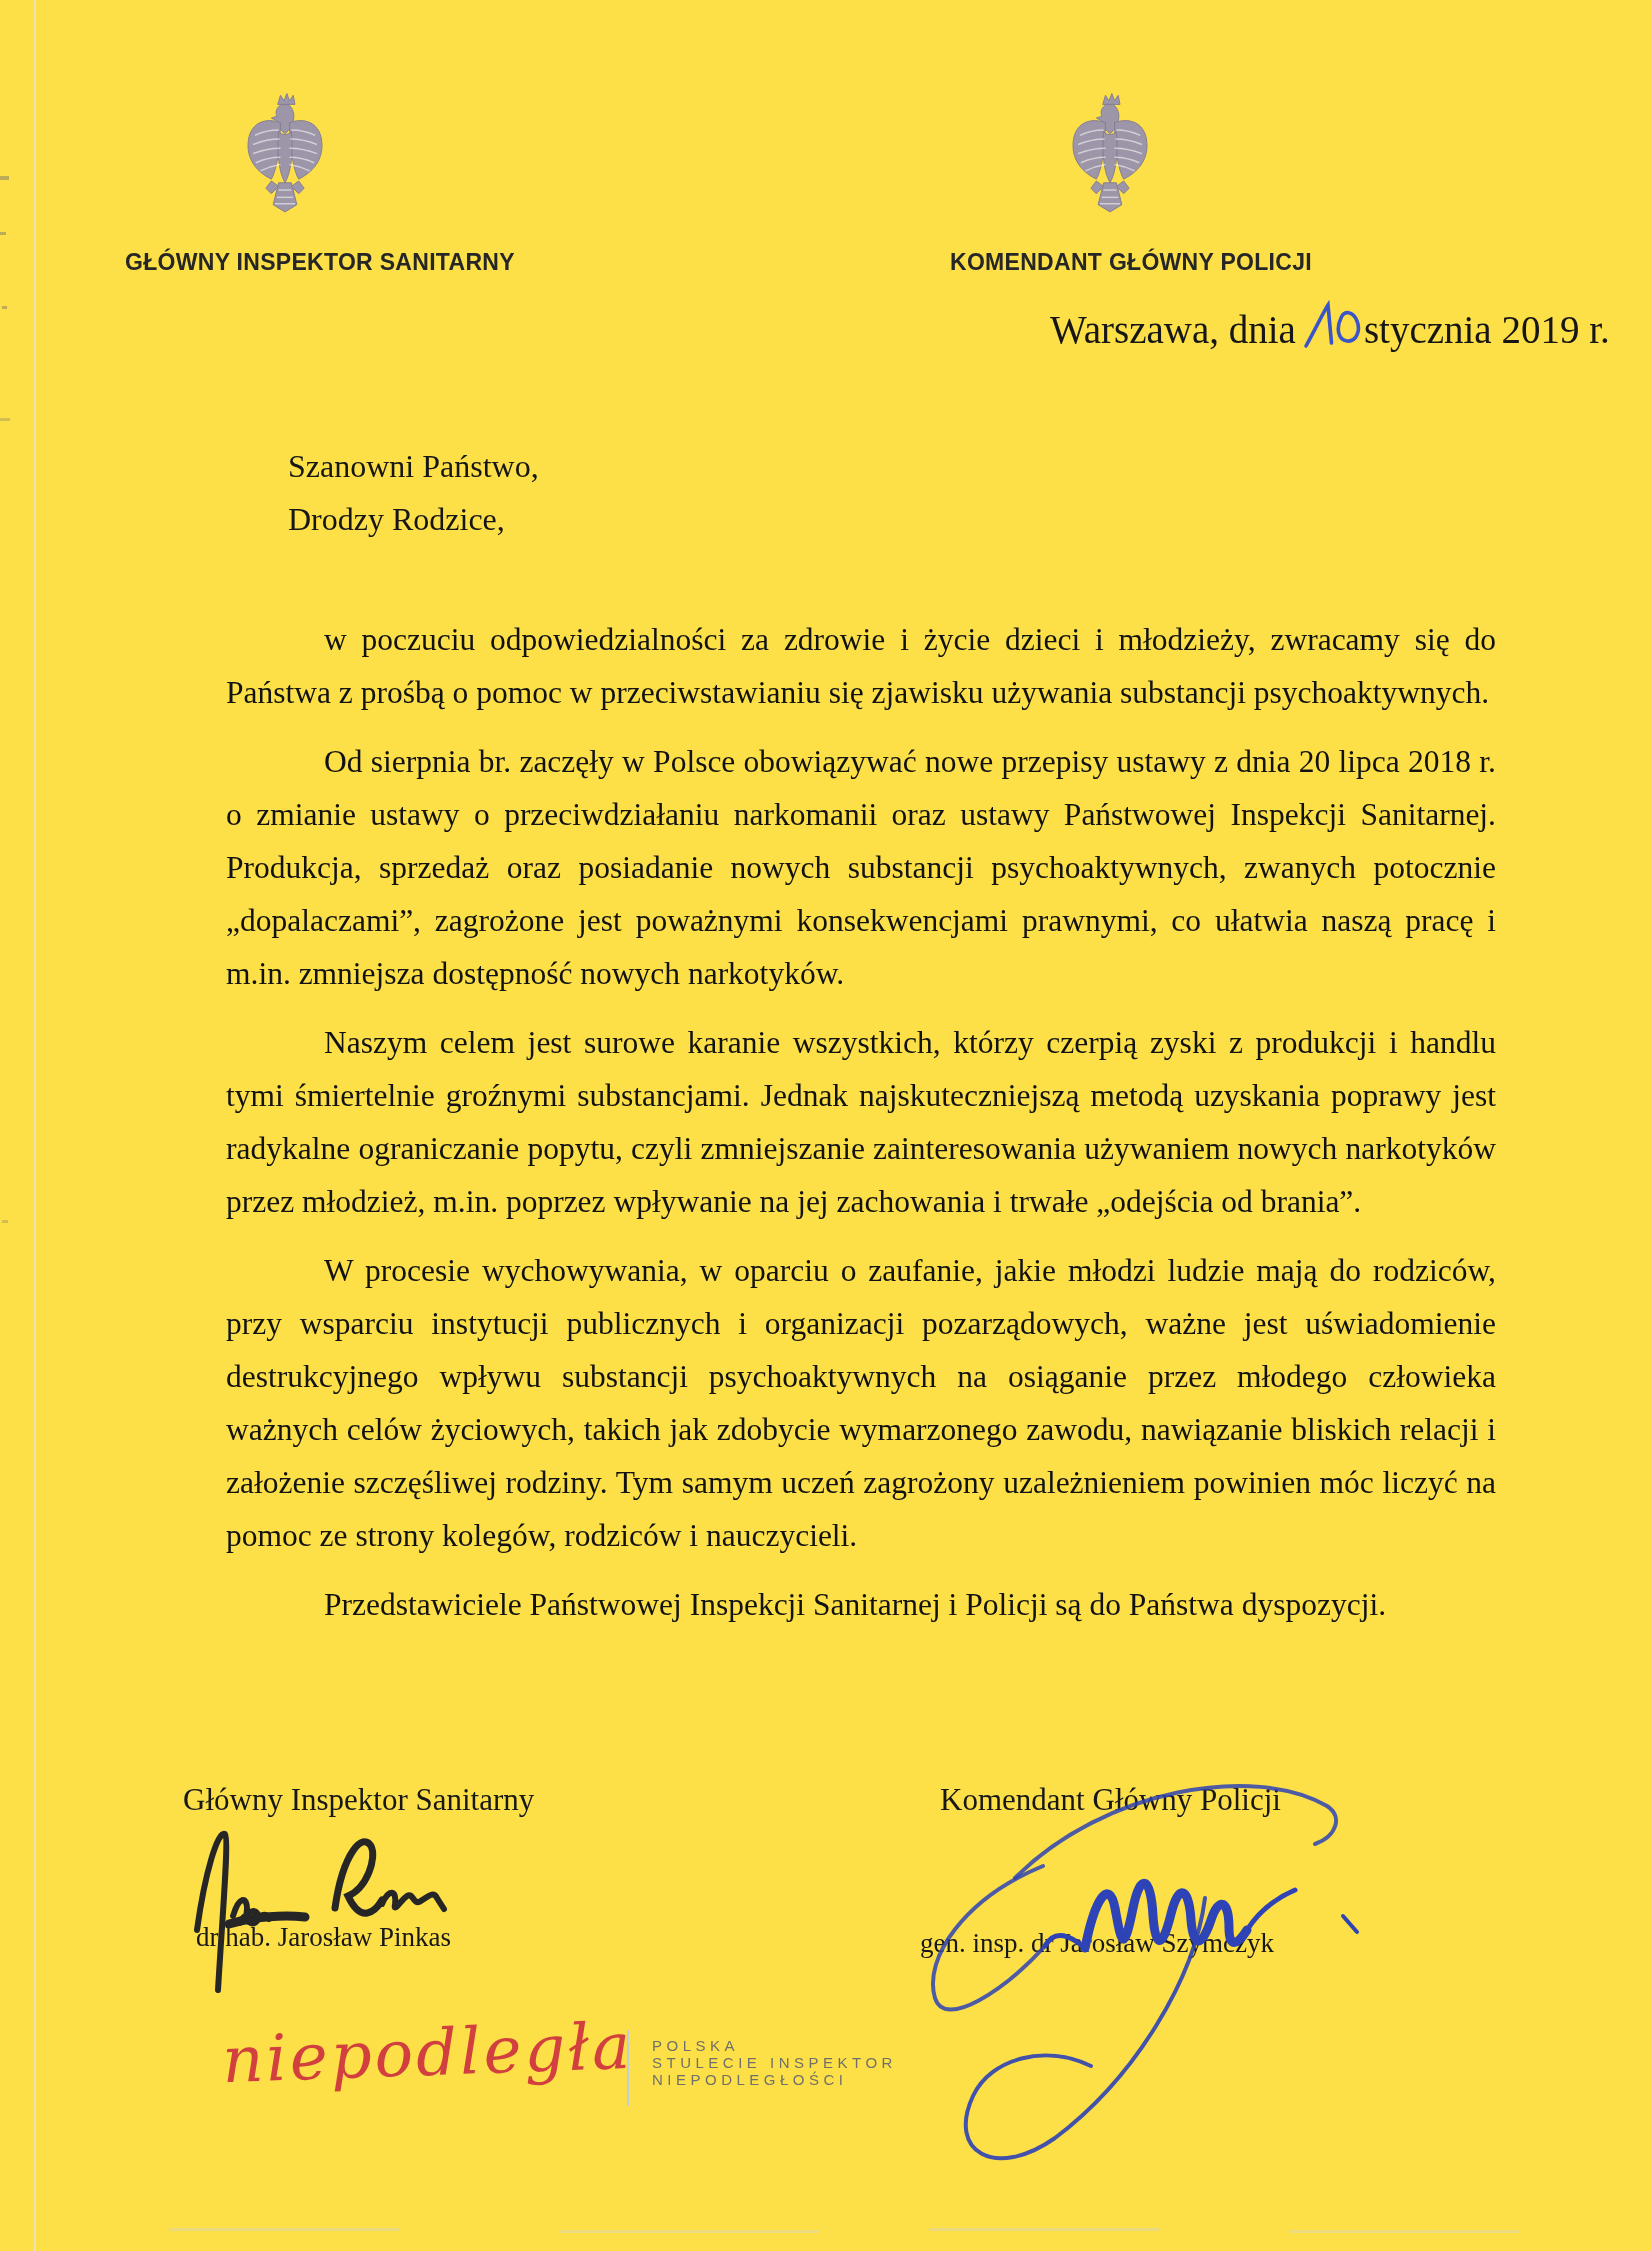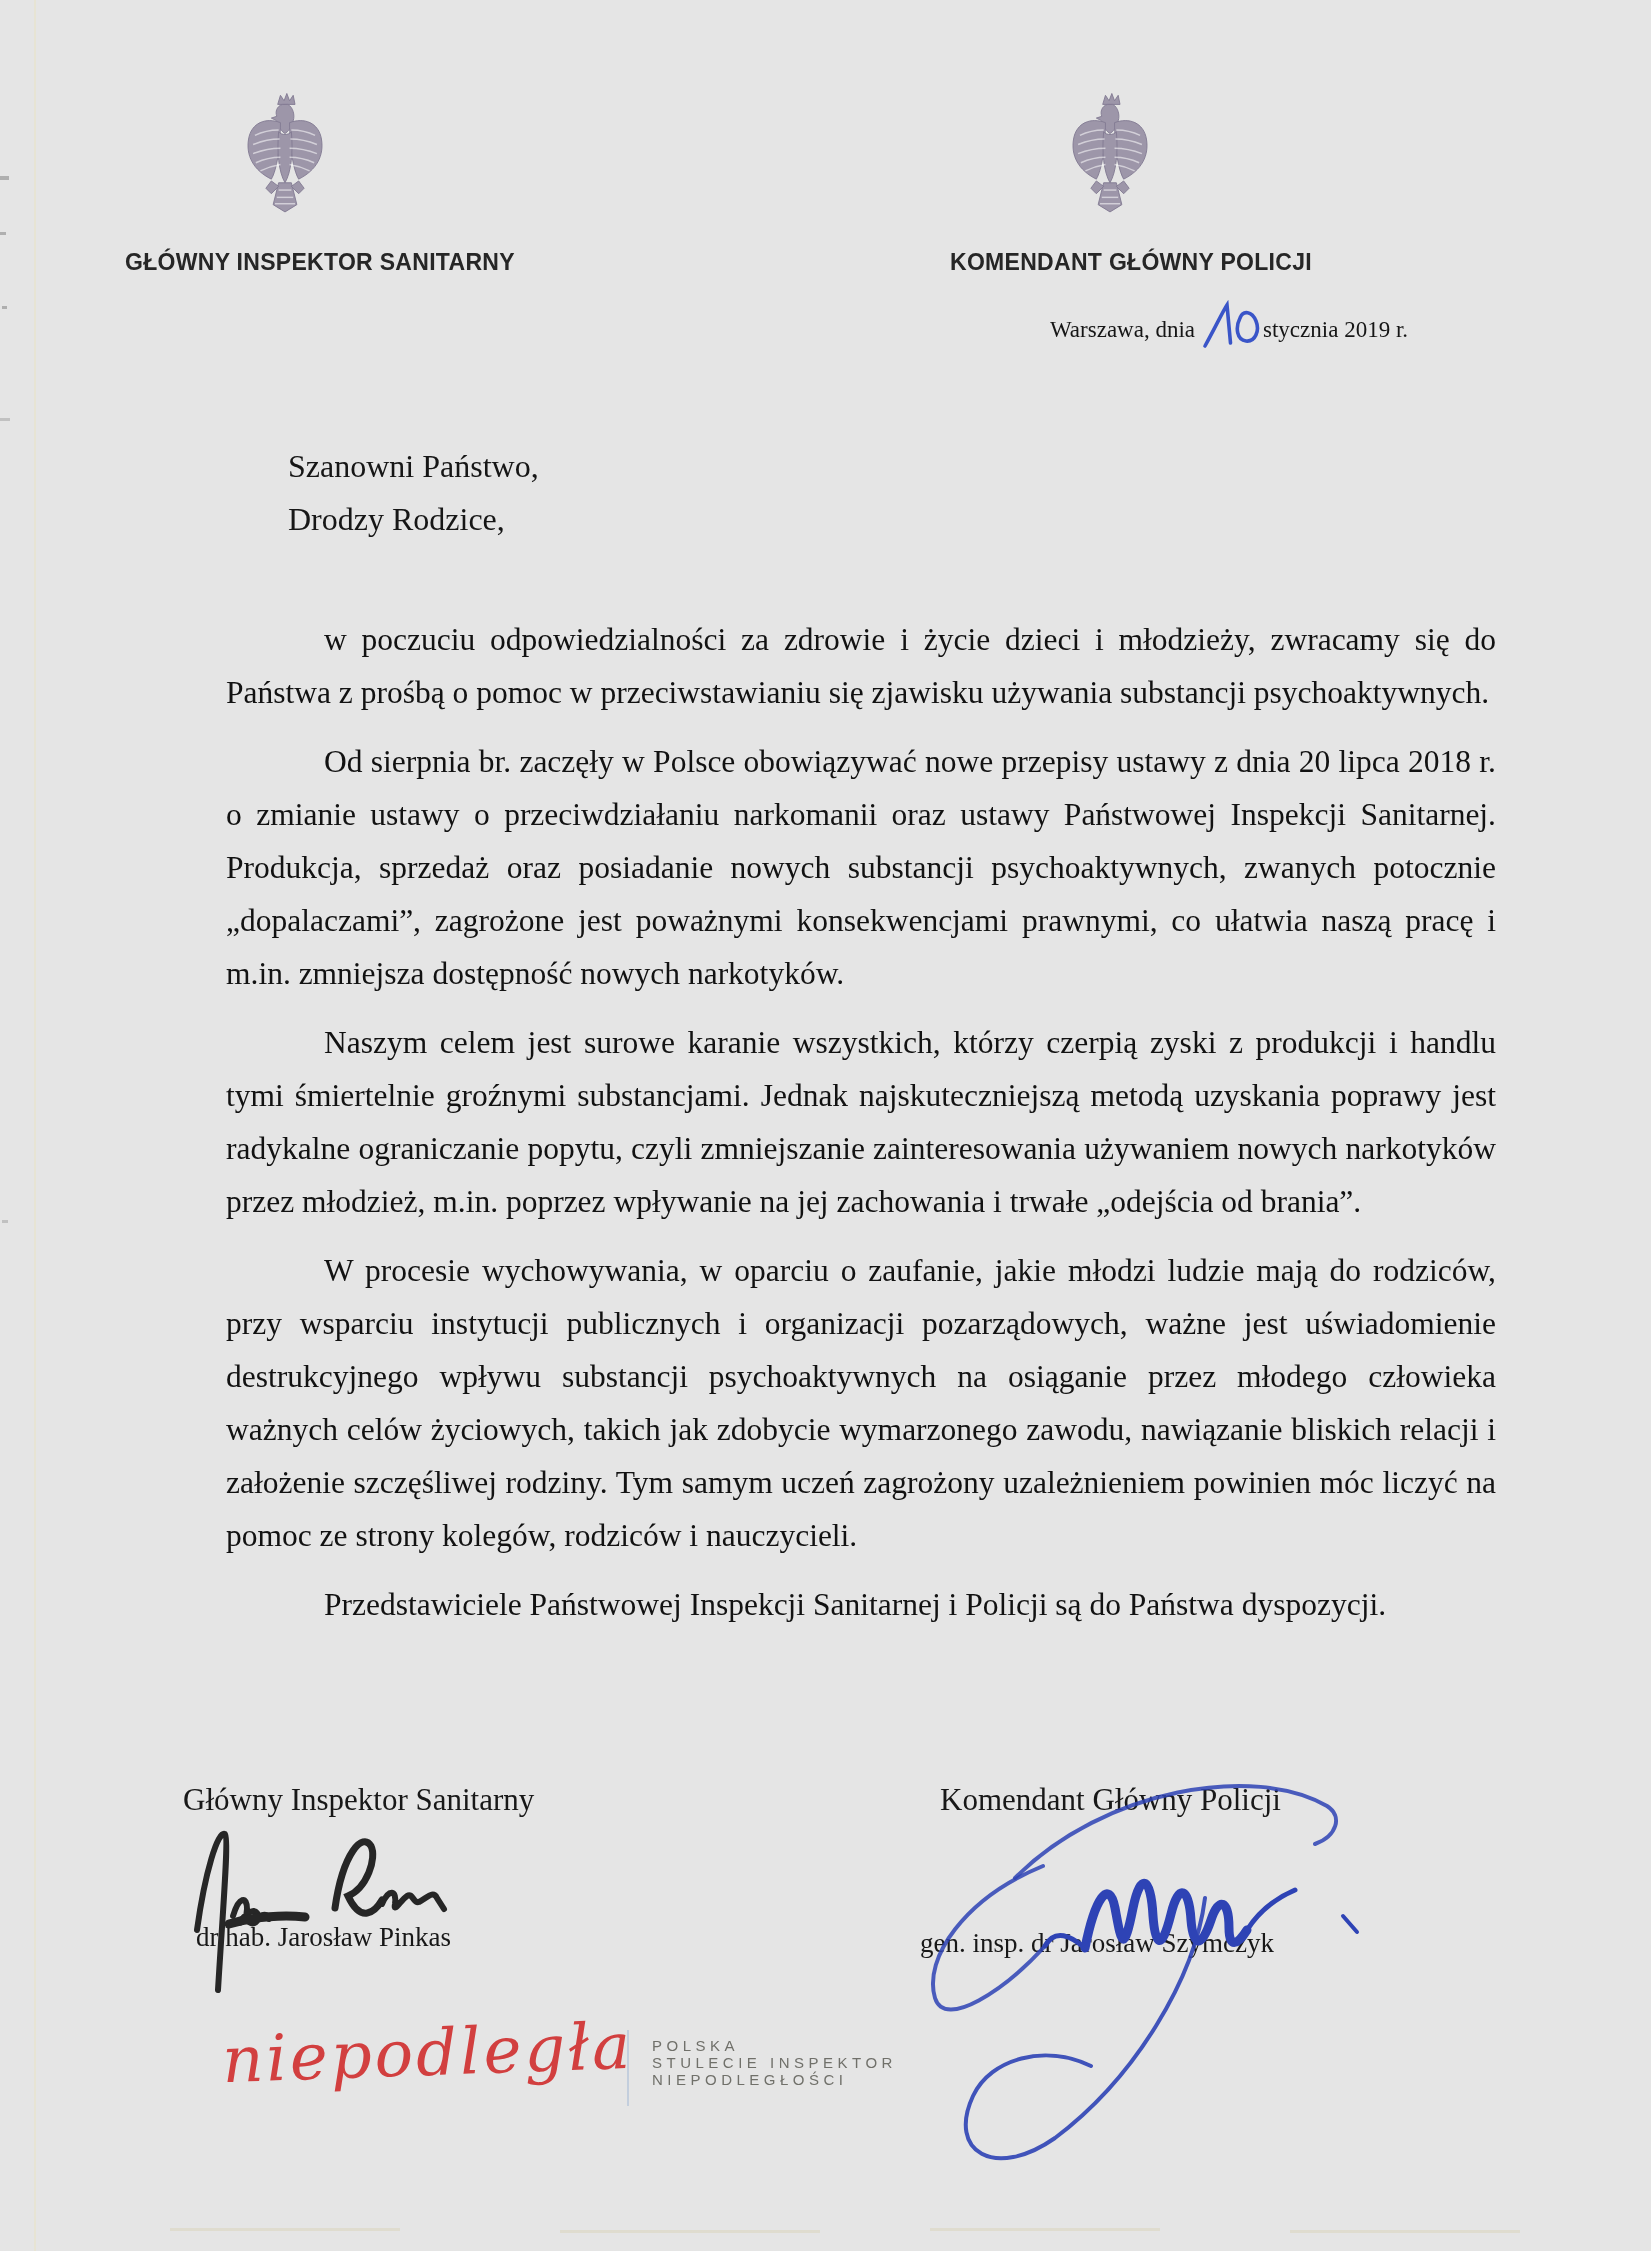--- a/index.html
+++ b/index.html
@@ -1,20 +1,20 @@
 <!DOCTYPE html>
 <html lang="pl"><head>
 <meta charset="utf-8">
 <style>
   html,body{margin:0;padding:0;background:#888;}
   .page{
     position:relative;
     width:1651px;height:2251px;
     margin:0 auto;
-    background:#e5e5e5;
+    background:#fde047;
     overflow:hidden;
     font-family:"Liberation Serif", serif;
     color:#161616;
   }
   
   .scan-edge-line{position:absolute;left:34px;top:0;width:2px;height:2251px;background:#e7e3cf;opacity:.8;}
   .tick{position:absolute;background:#6d6d6d;opacity:.45;}
   .bottom-smudge{position:absolute;height:3px;background:#d9d3ba;opacity:.5;}
   
   .hdr-group{position:absolute;width:320px;text-align:center;}
@@ -24,21 +24,21 @@
   .hdr-title{
     margin-top:10px;
     font-family:"Liberation Sans", sans-serif;
     font-size:23px;font-weight:600;letter-spacing:.3px;color:#262626;
     white-space:nowrap;
   }
   
   .dateline{
     position:absolute;left:1050px;top:306px;
     display:flex;align-items:flex-start;
-    font-size:23px;line-height:48px;white-space:nowrap;
+    font-size:39px;line-height:48px;white-space:nowrap;
   }
   .hand-day{width:62px;height:56px;margin:-8px 2px 0 4px;}
   
   .salutation{position:absolute;left:288px;top:440px;font-size:32px;line-height:53px;}
   
   .body-text{position:absolute;left:210px;top:597px;width:1302px;}
   .body-text p{
     margin:16px;font-size:31.5px;line-height:53px;
     text-align:justify;text-indent:98px;color:#121212;
   }

